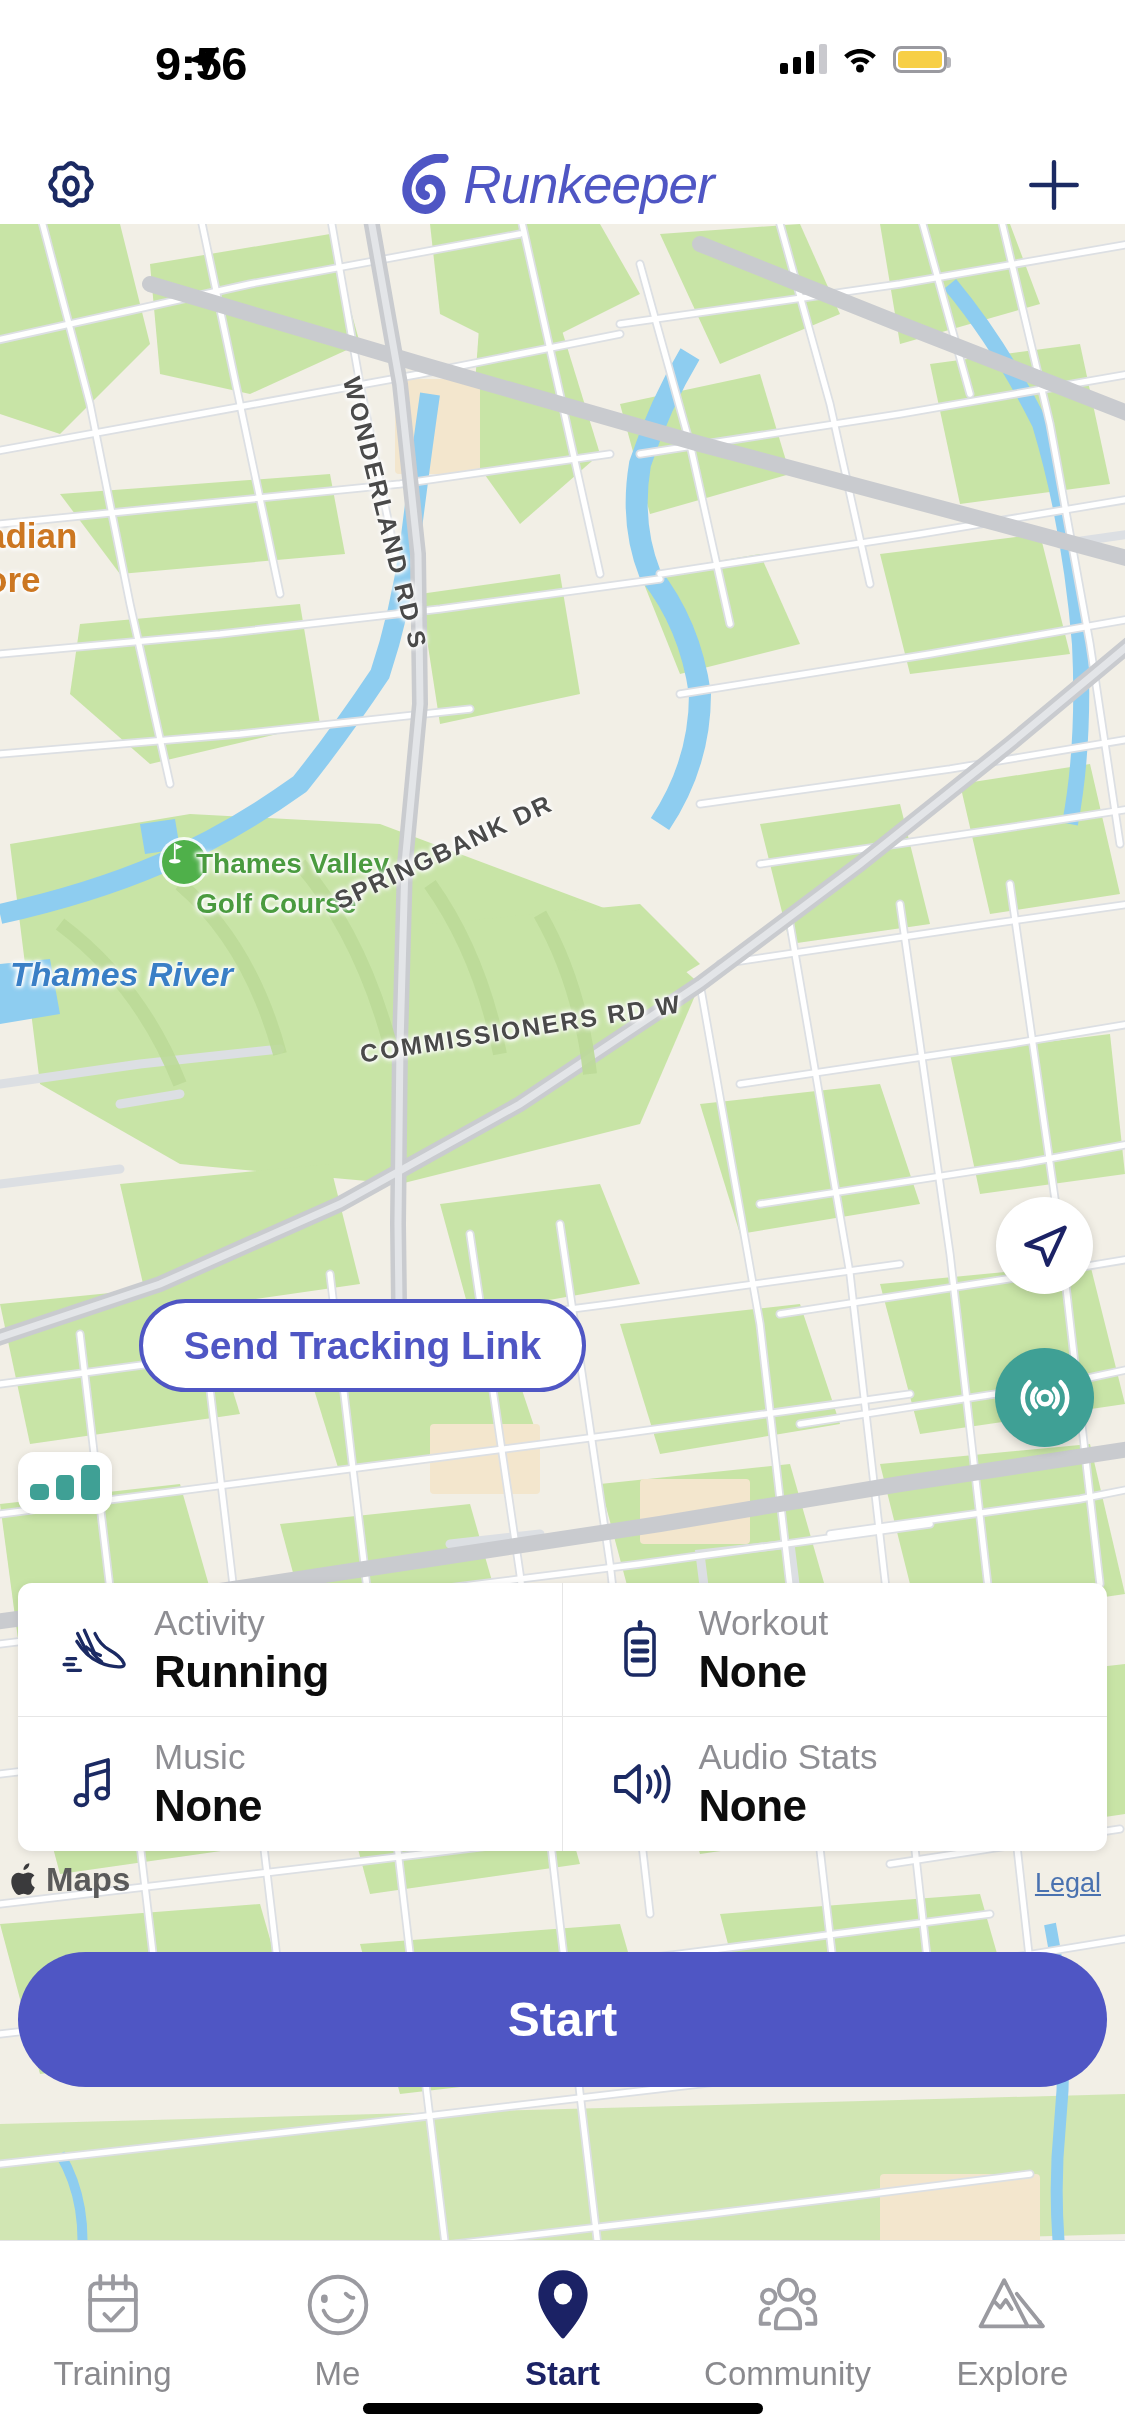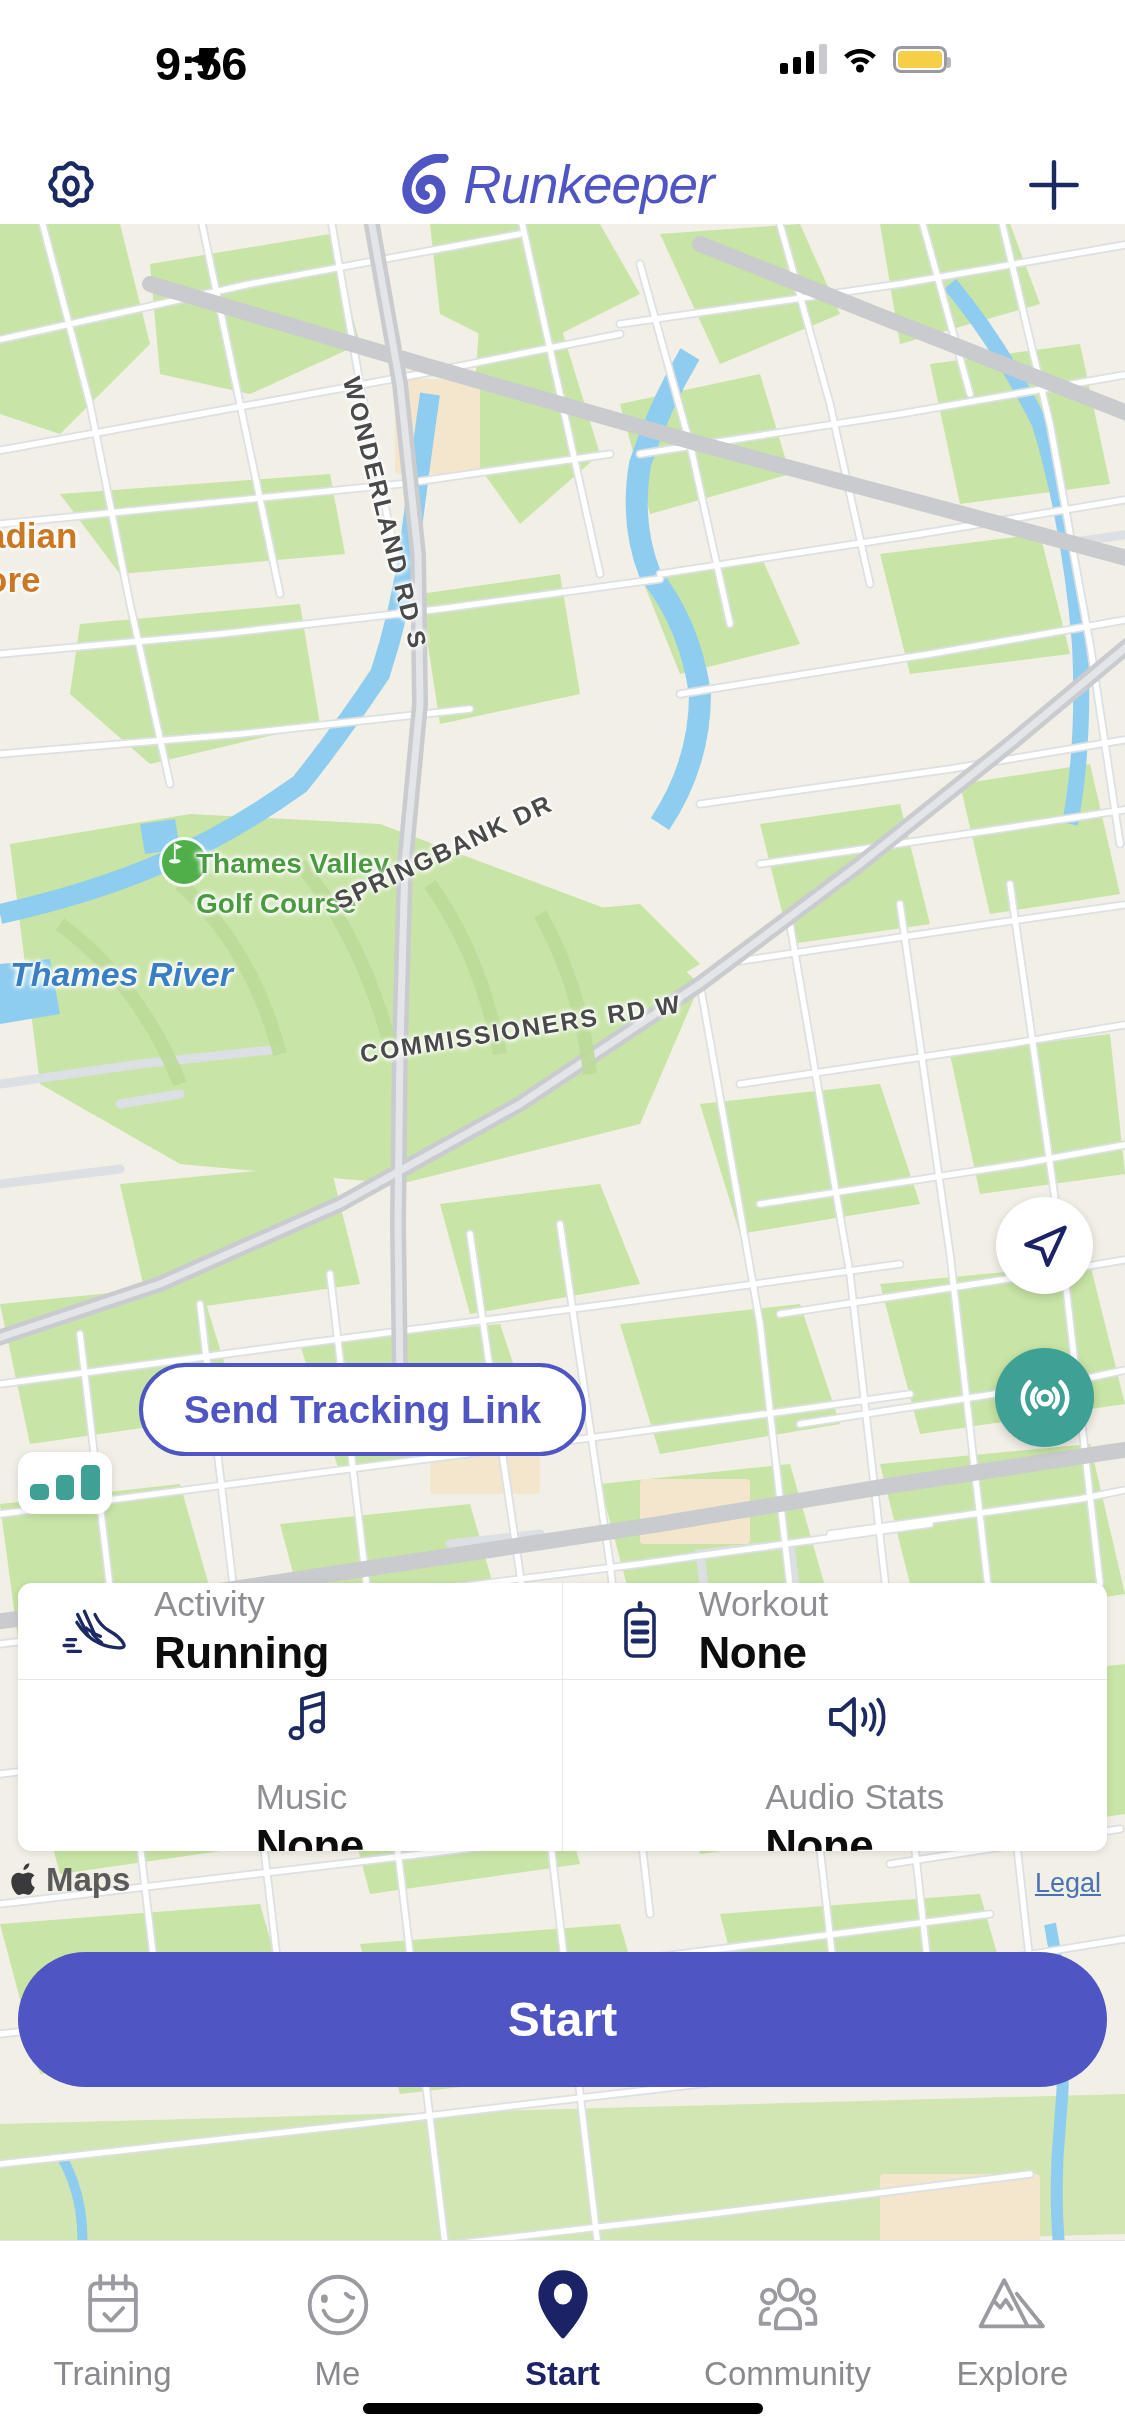--- a/index.html
+++ b/index.html
@@ -97,21 +97,21 @@
     box-shadow:0 3px 10px rgba(0,0,0,.16);
   }
   .live-btn {
     position:absolute; right:31px; top:1348px; width:99px; height:99px;
     background:#3fa095; border-radius:50%; z-index:30;
     display:flex; align-items:center; justify-content:center;
     box-shadow:0 3px 10px rgba(0,0,0,.18);
   }
 
   .track-link {
-    position:absolute; left:139px; top:1363px; width:447px; height:93px;
+    position:absolute; left:139px; top:1299px; width:447px; height:93px;
     background:#fff; border:4px solid #4f56c4; border-radius:47px; z-index:28;
     display:flex; align-items:center; justify-content:center;
     font-size:39px; font-weight:700; color:#4f56c4;
   }
 
   
   .attrib { position:absolute; left:8px; top:1860px; z-index:14; display:flex; align-items:center; gap:4px; }
   .attrib-txt { font-size:33px; font-weight:600; color:#5a5a5a; }
   .legal {
     position:absolute; right:24px; top:1868px; z-index:14;
@@ -123,21 +123,21 @@
     position:absolute; left:18px; top:1583px; width:1089px; height:268px;
     background:#fff; border-radius:14px; z-index:32; overflow:hidden;
     box-shadow:0 2px 9px rgba(0,0,0,.10);
     display:grid; grid-template-columns:1fr 1fr; grid-template-rows:1fr 1fr;
   }
   .opt-cell {
     display:flex; align-items:center; gap:22px; padding:0 0 0 40px;
     border-right:1px solid #e6e6e6; border-bottom:1px solid #e6e6e6;
   }
   .opt-cell:nth-child(2), .opt-cell:nth-child(4) { border-right:none; }
-  .opt-cell:nth-child(3), .opt-cell:nth-child(4) { border-bottom:none;flex-direction:column; }
+  .opt-cell:nth-child(3), .opt-cell:nth-child(4) { border-bottom:none; }
   .opt-ico { width:74px; flex:0 0 74px; display:flex; align-items:center; justify-content:center; }
   .opt-txt { display:flex; flex-direction:column; gap:2px; }
   .opt-label { font-size:35px; color:#8e8e93; line-height:42px; }
   .opt-value { font-size:44px; font-weight:700; color:#0d0d0d; line-height:52px; letter-spacing:-0.5px; }
 
   
   .start-btn {
     position:absolute; left:18px; top:1952px; width:1089px; height:135px;
     background:#4f56c4; border-radius:68px; z-index:34;
     display:flex; align-items:center; justify-content:center;

